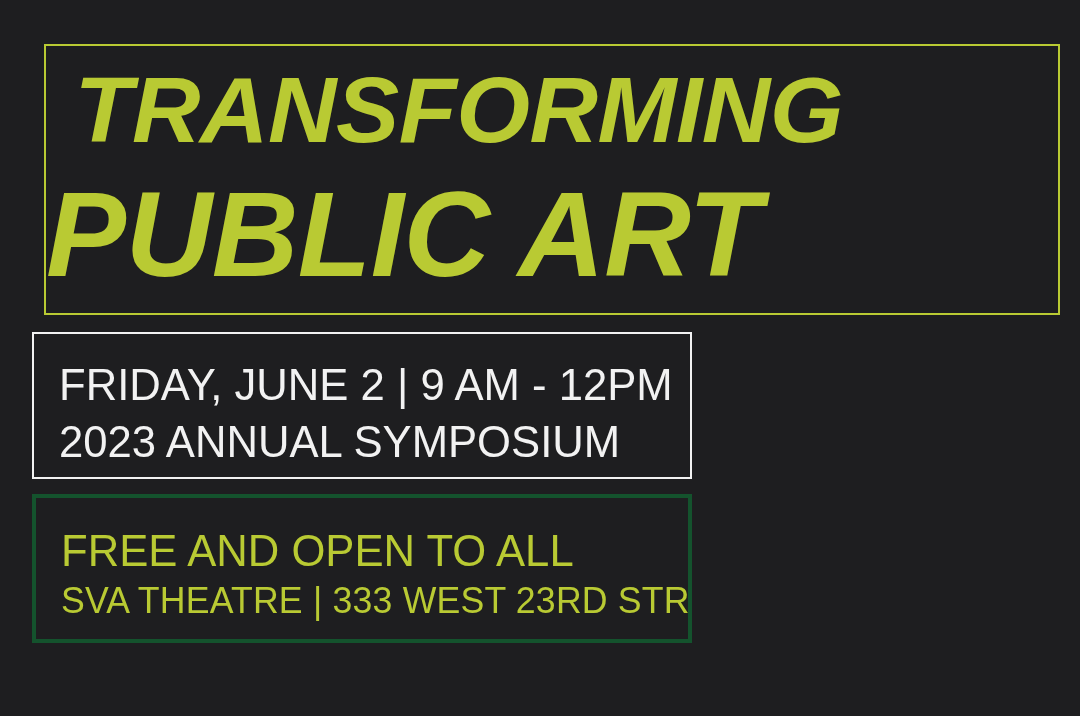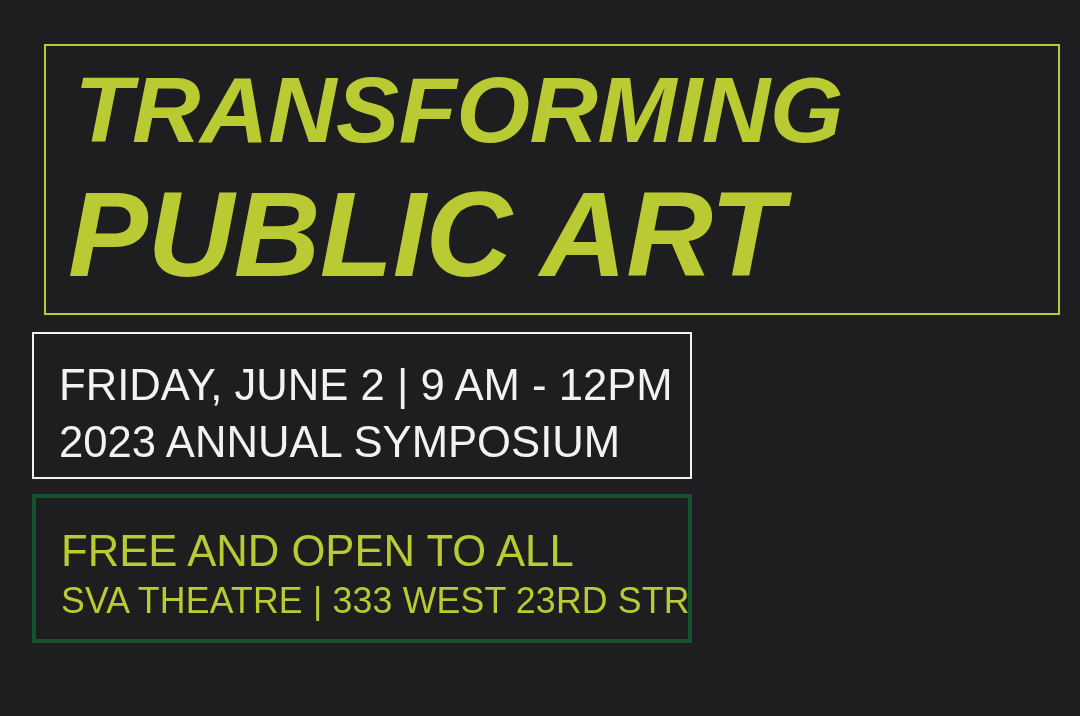--- a/index.html
+++ b/index.html
@@ -51,21 +51,20 @@
   .title-line-1 {
     top: 18px;
     font-size: 93px;
     padding-left: 28px;
     transform: scaleX(1.02);
     transform-origin: left center;
   }
   .title-line-2 {
     top: 128px;
     font-size: 120px;
-    padding-left: 22px;
     transform: scaleX(1.0);
     transform-origin: left center;
   }
 
   
   .date-box {
     position: absolute;
     left: 32px;
     top: 332px;
     width: 660px;

